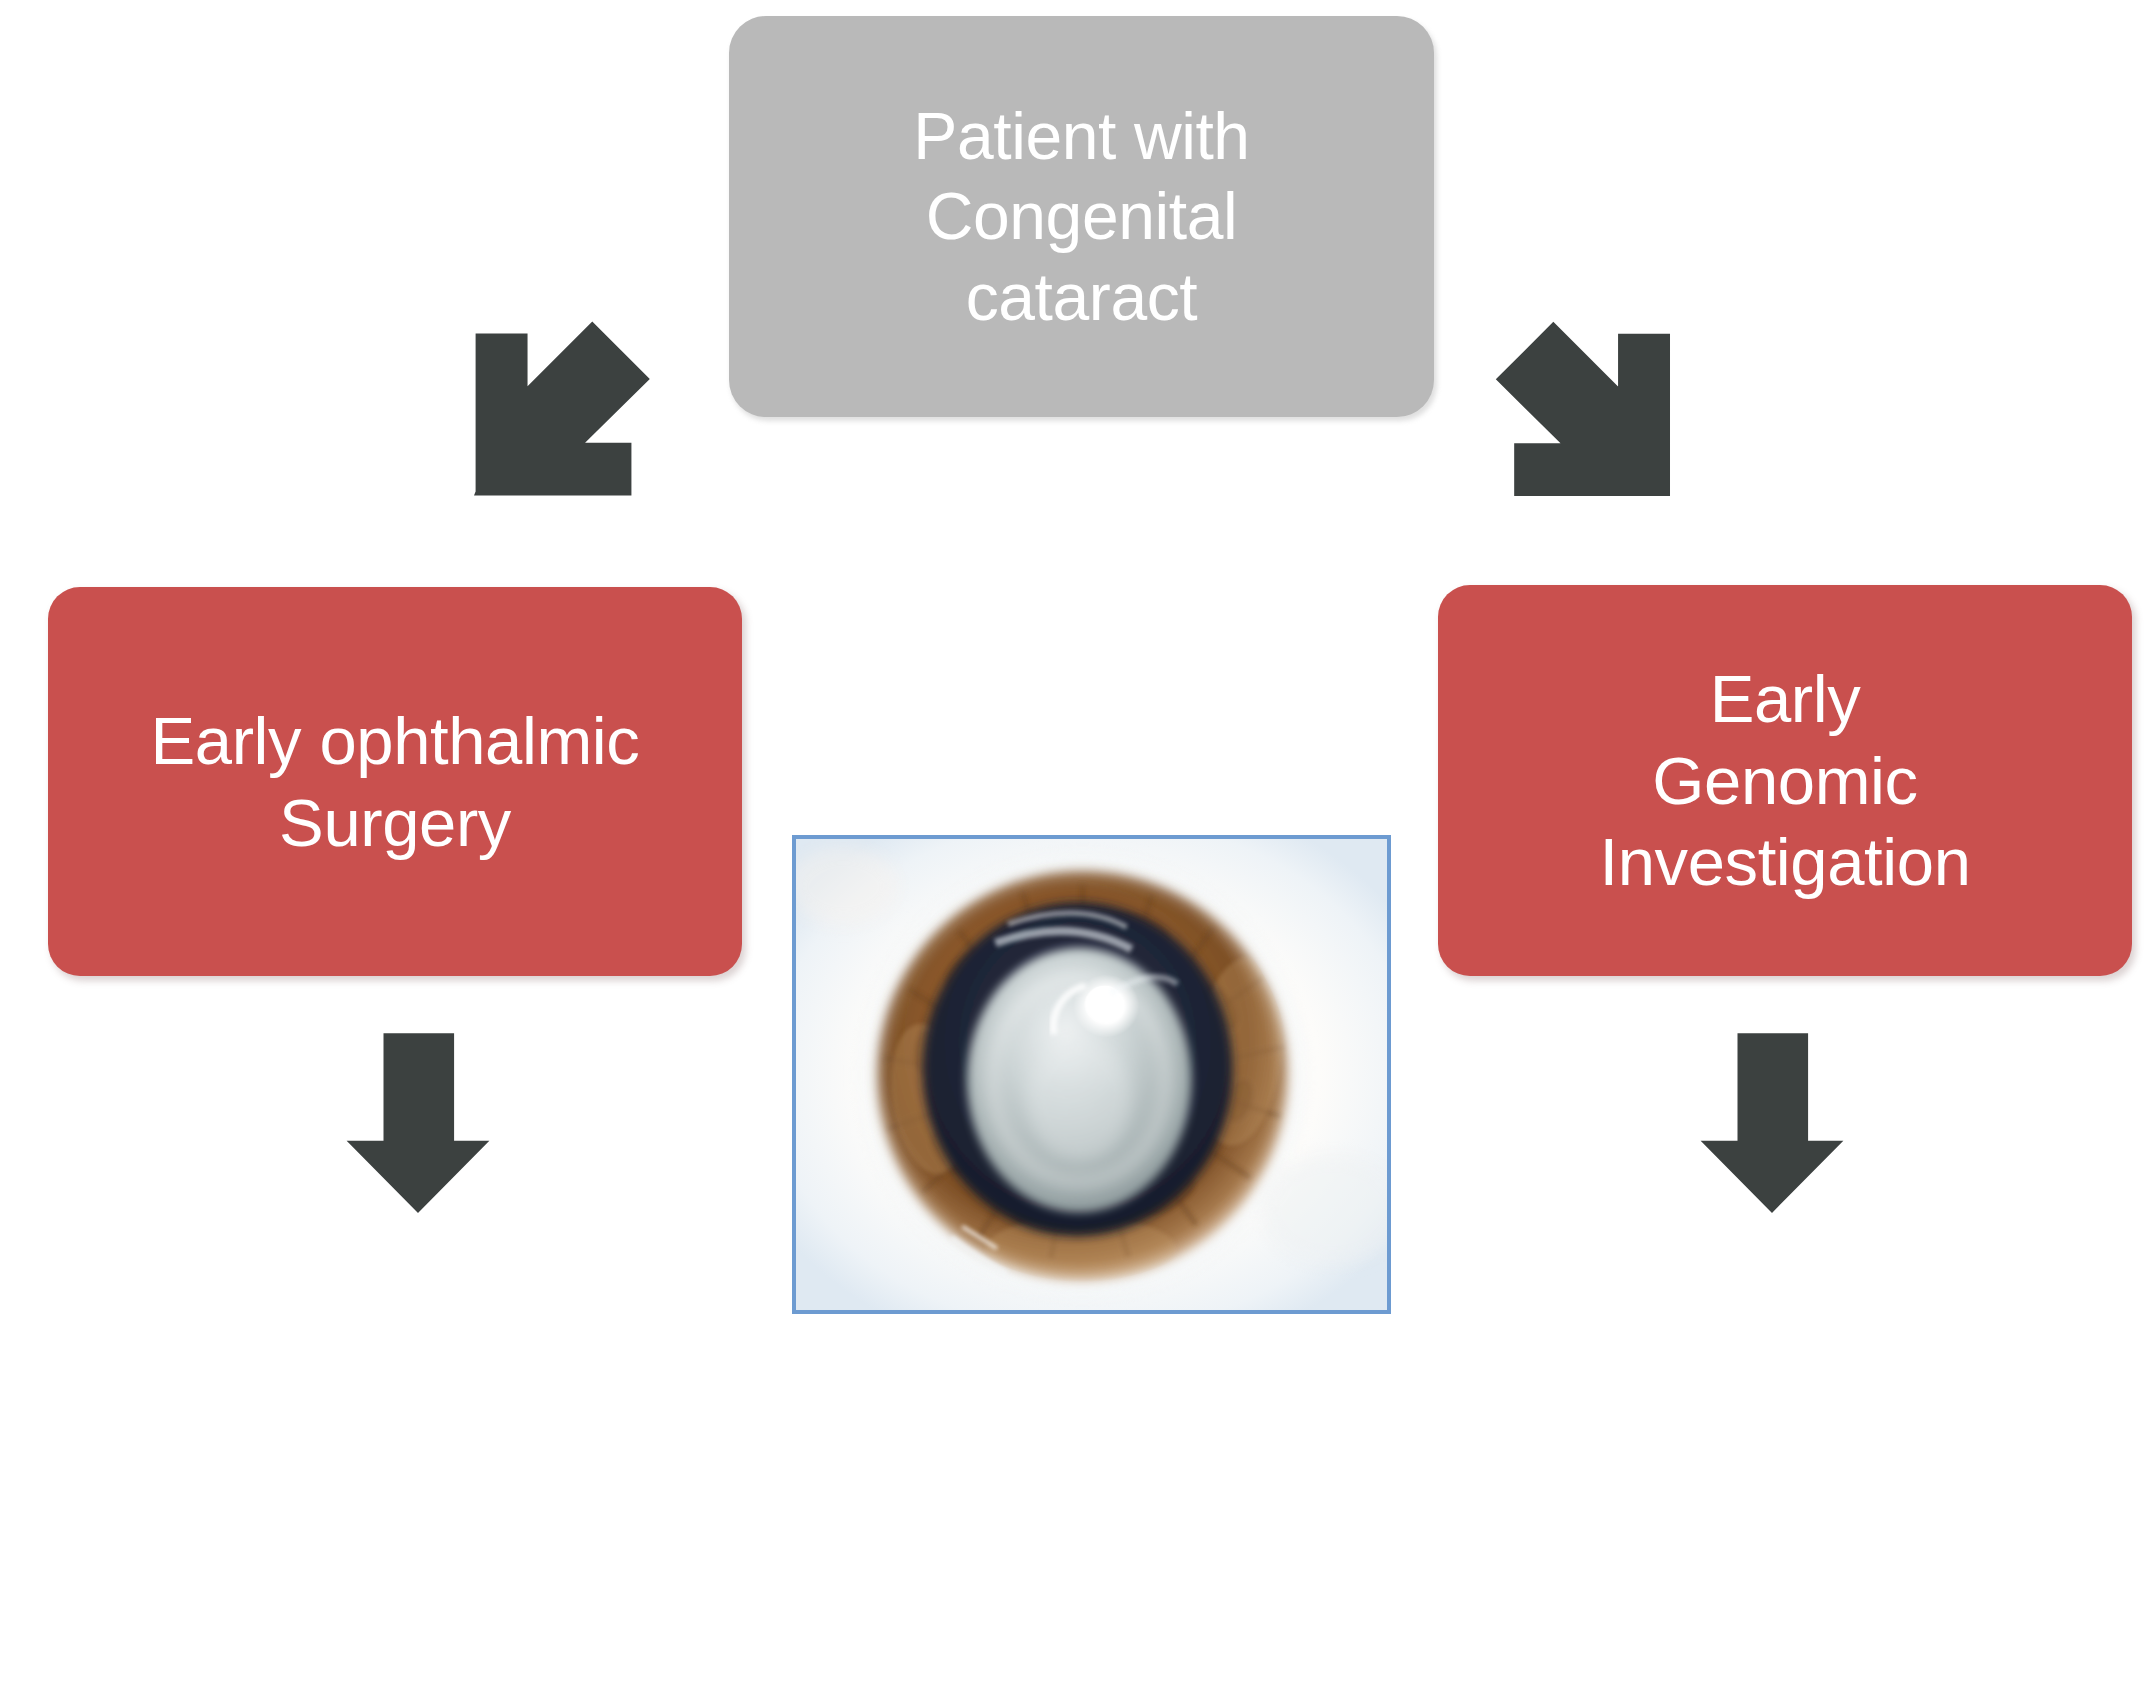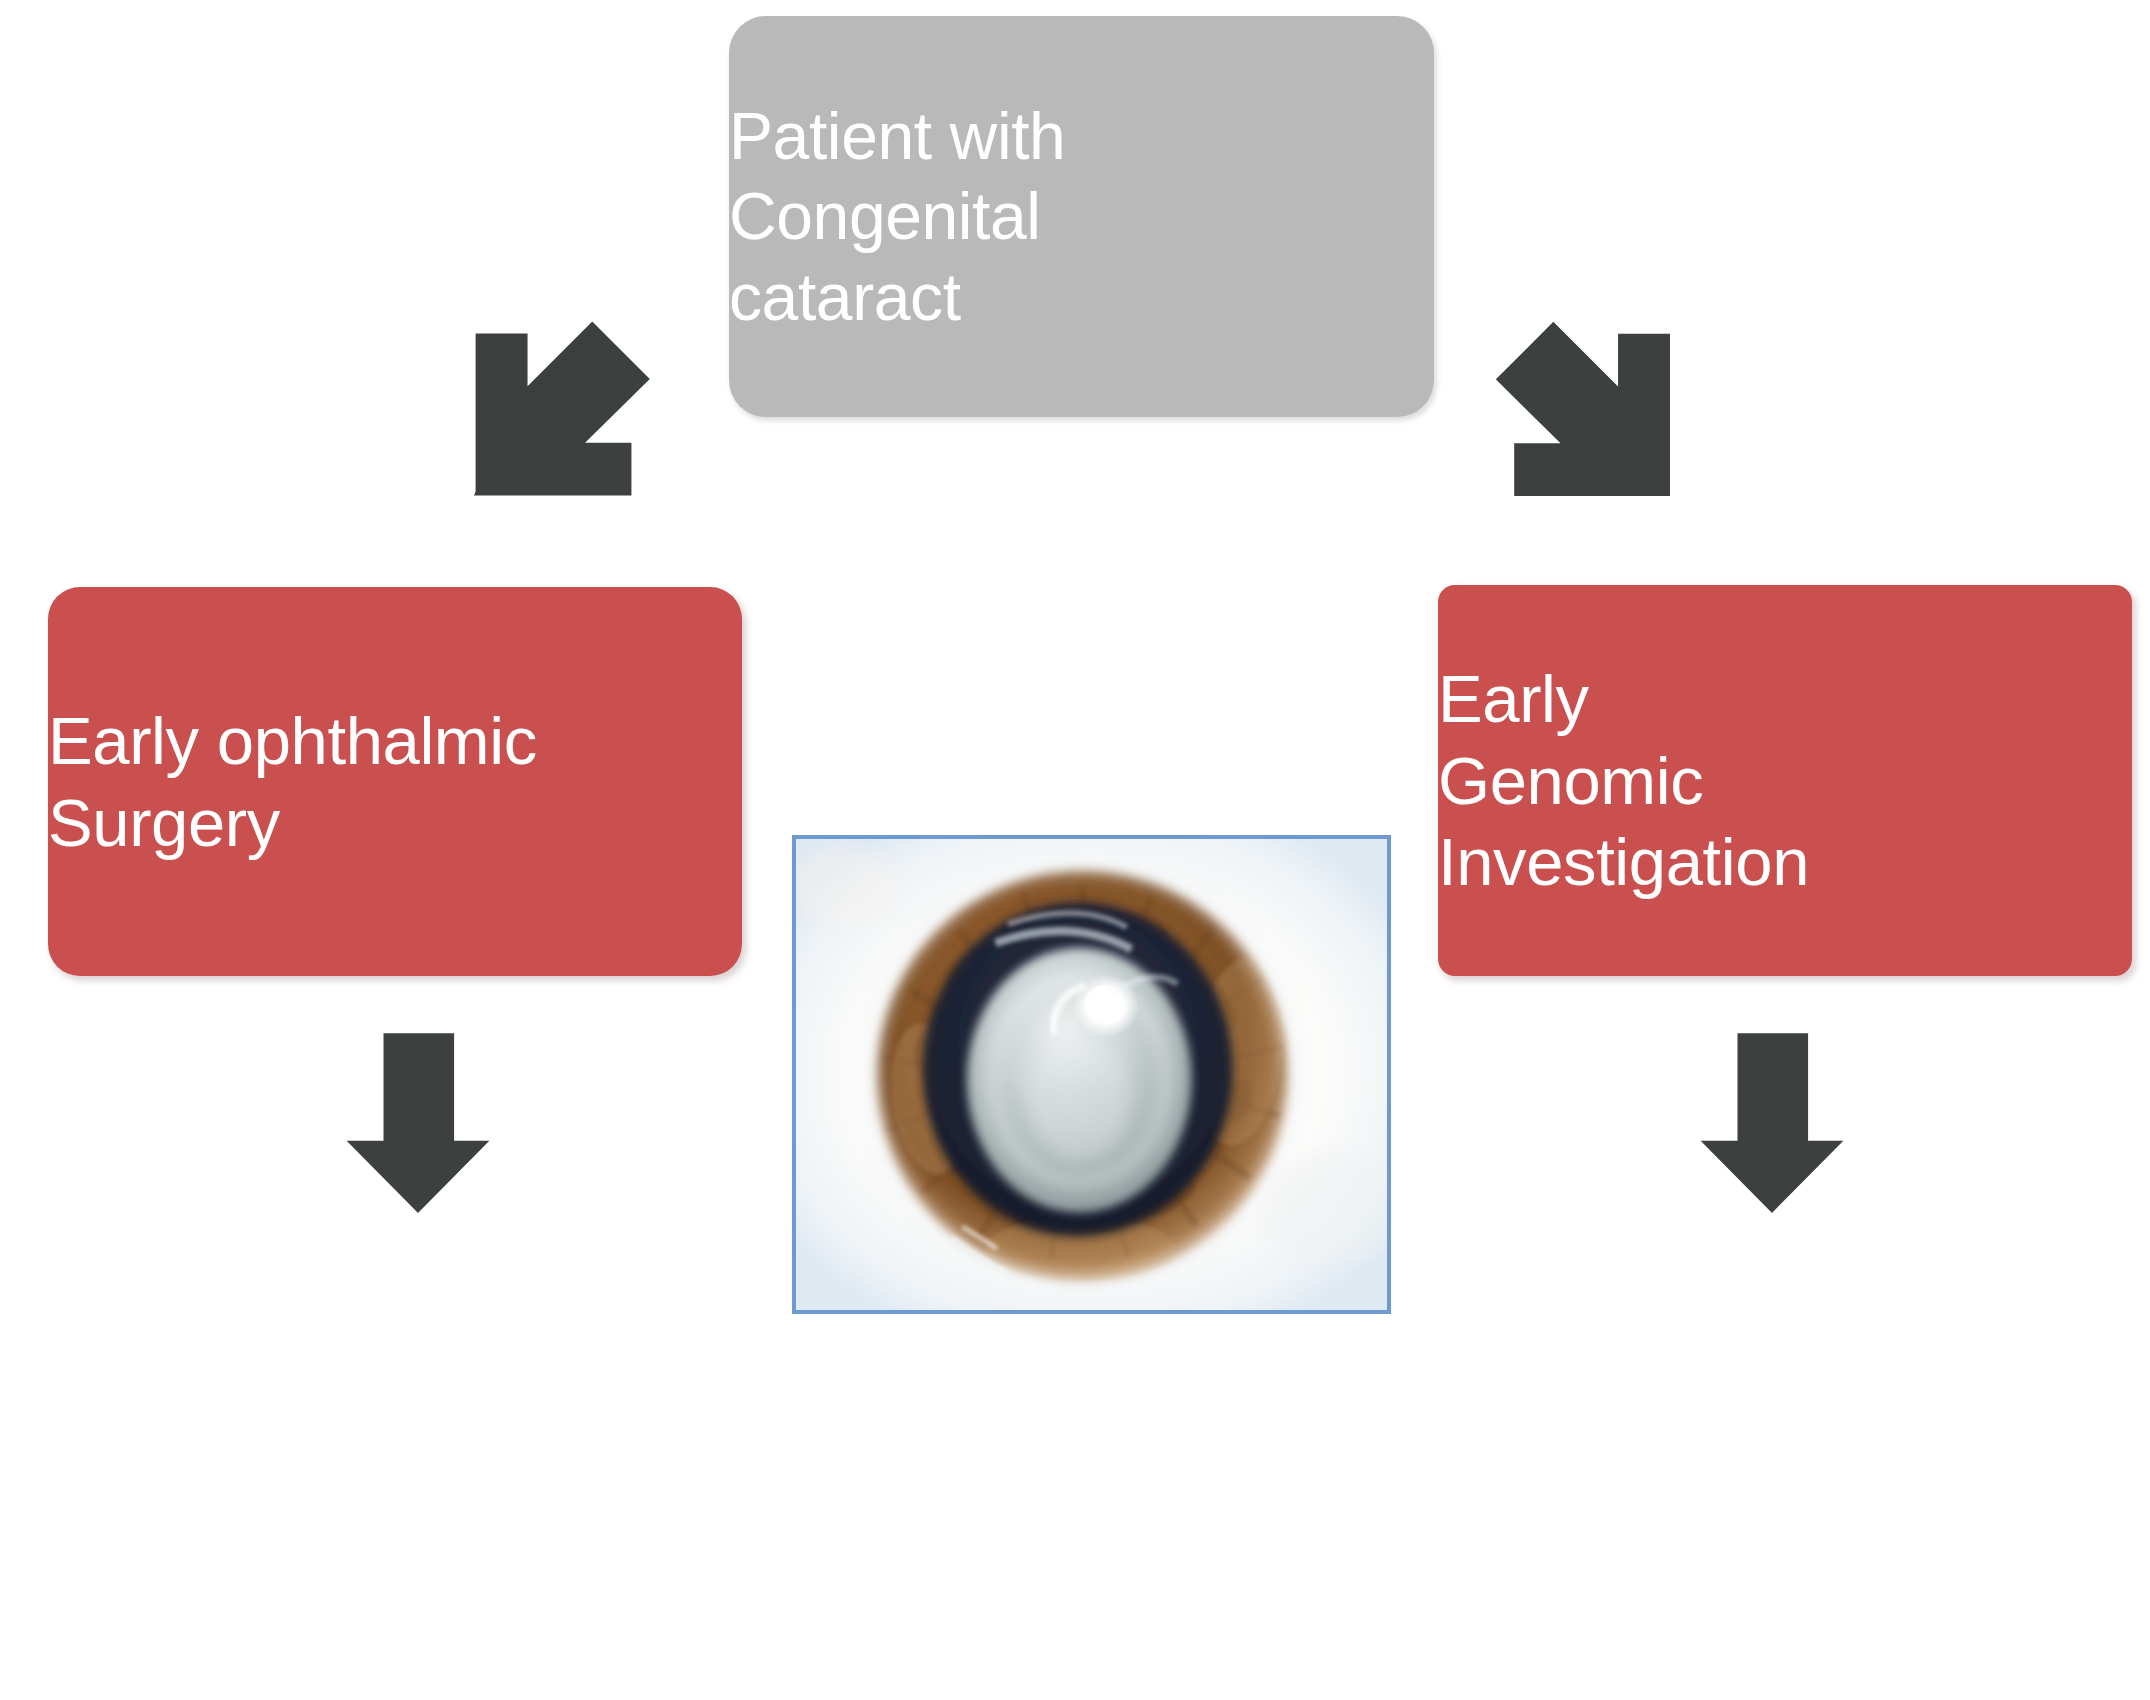--- a/index.html
+++ b/index.html
@@ -15,21 +15,21 @@
     width: 2151px;
     height: 1700px;
     background: #ffffff;
     overflow: hidden;
   }
   .node {
     position: absolute;
     display: flex;
     align-items: center;
     justify-content: center;
-    text-align: left;
+    text-align: center;
     box-sizing: border-box;
     color: #ffffff;
     line-height: 1.22;
     letter-spacing: -0.4px;
   }
   .node .label {
     white-space: pre-line;
     display: block;
     width: 100%;
   }
@@ -58,21 +58,20 @@
     width: 694px;
     height: 389px;
     font-size: 67px;
   }
   #node-genomic {
     left: 1438px;
     top: 585px;
     width: 694px;
     height: 391px;
     font-size: 67px;
-    border-radius: 17px;
   }
 
   
   .node-black {
     background: #0b0b0b;
     border-radius: 34px;
     box-shadow: 3.2px 4.8px 7.2px rgba(120,120,120,0.30);
   }
   #node-rehab {
     left: 54px;

